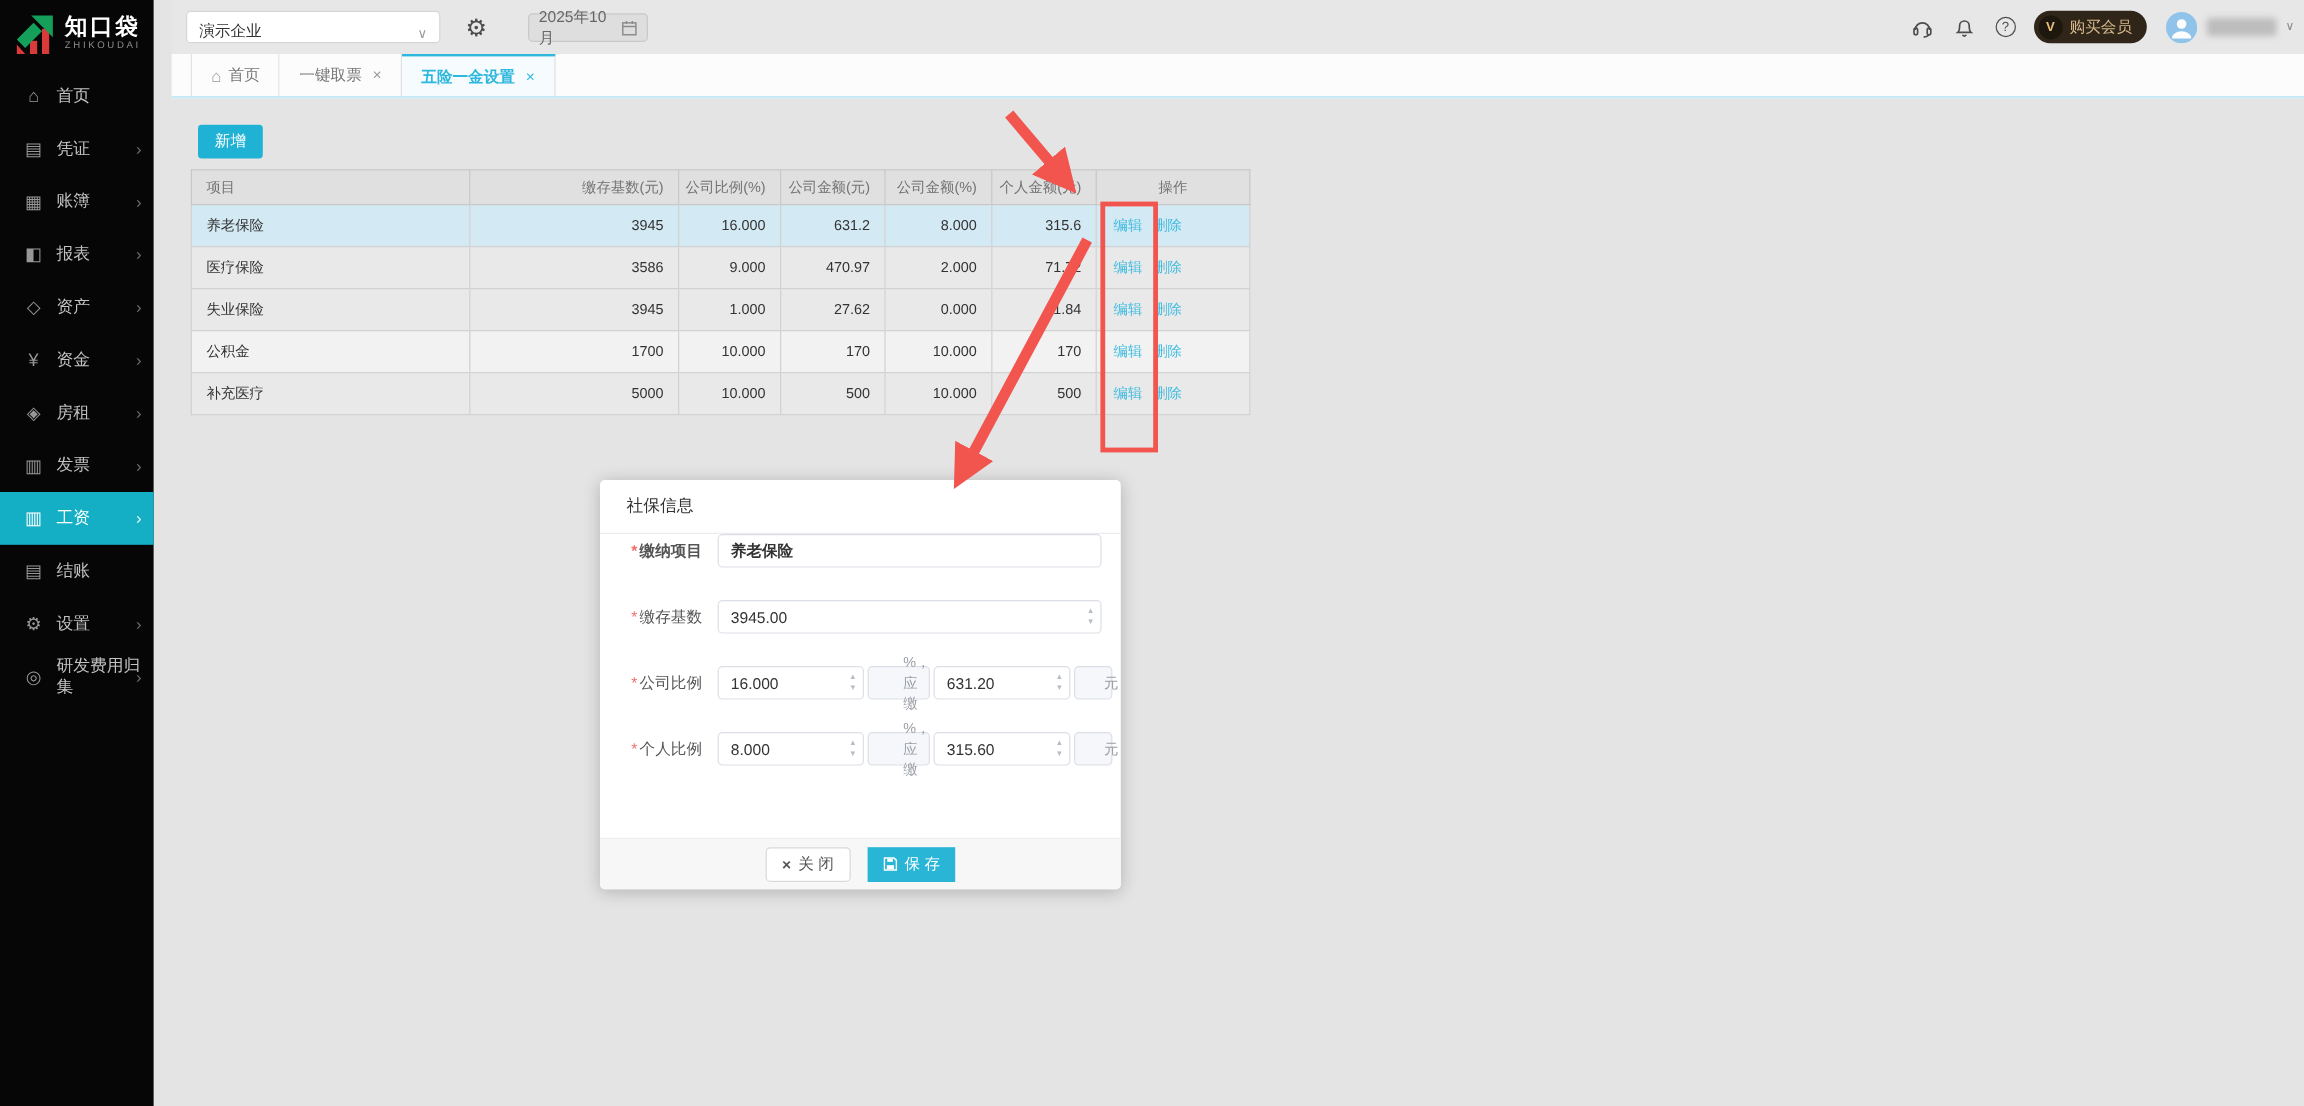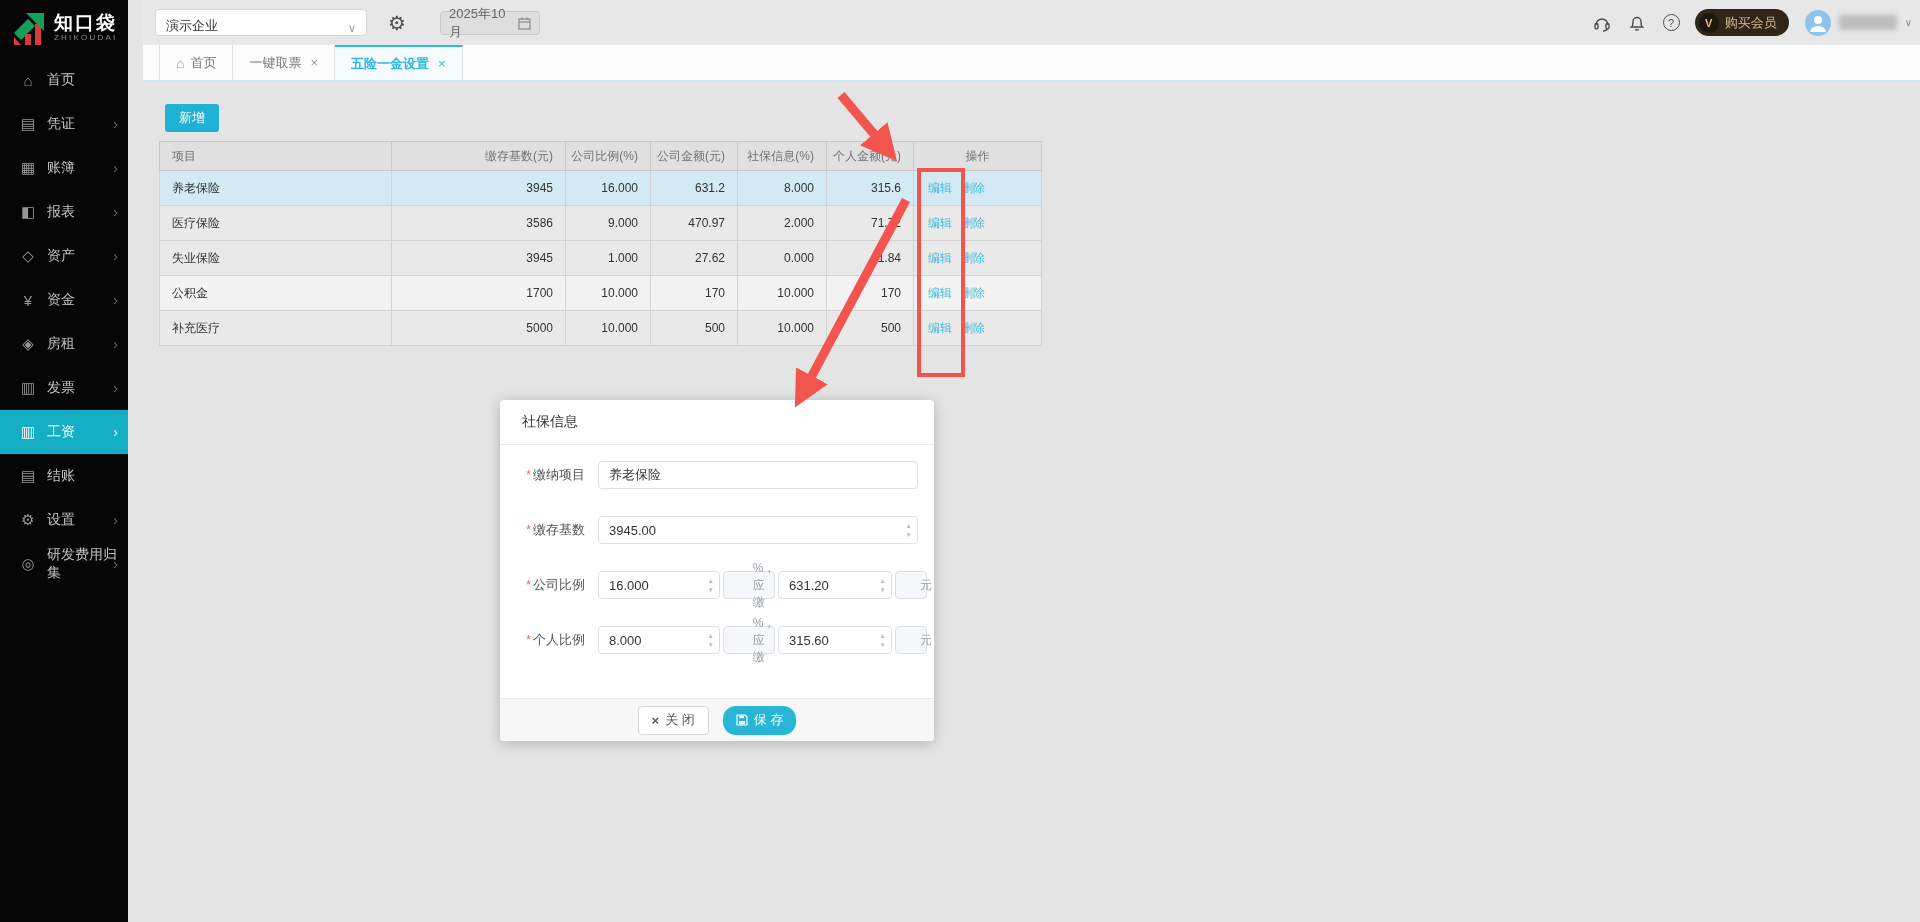--- a/index.html
+++ b/index.html
@@ -75,21 +75,21 @@
   .r-dark{background:#e9e9e9;}
   .r-light{background:#f2f2f2;}
   .op-link{color:#3fbce0;text-decoration:none;margin-right:9px;cursor:pointer;}
 
   
   .modal{position:absolute;left:500px;top:400px;width:434px;height:341px;background:#fff;
          border-radius:4px;box-shadow:0 2px 14px rgba(0,0,0,.22);z-index:40;}
   .modal-header{height:45px;border-bottom:1px solid #ececec;display:flex;align-items:center;
                 padding-left:22px;font-size:14px;color:#333;}
   .m-row{display:flex;align-items:center;margin:27px 0 0 20px;}
-  .m-row.first{margin-top:16px;}
+  .m-row.first{margin-top:0;font-weight:bold;}
   .m-label{width:65px;text-align:right;font-size:13px;color:#555;flex:none;margin-right:13px;}
   .m-label .req{color:#f56c6c;margin-right:2px;}
   .ibox{position:relative;height:28px;border:1px solid #dcdfe6;border-radius:4px;background:#fff;
         display:flex;align-items:center;padding:0 18px 0 10px;font-size:13px;color:#333;cursor:text;}
   .ibox.plain{padding-right:10px;}
   .w-l{width:320px;}
   .w-rate{width:122px;}
   .w-amt{width:114px;}
   .spin{position:absolute;right:5px;top:4px;display:flex;flex-direction:column;
         font-size:6.5px;color:#b7bdc6;line-height:9px;cursor:pointer;}
@@ -97,21 +97,21 @@
          font-size:12px;display:flex;align-items:center;justify-content:center;margin-left:3px;flex:none;padding-left:30px;}
   .addon.pct{width:52px;}
   .addon.yuan{width:23px;}
   .modal-footer{position:absolute;bottom:0;left:0;right:0;height:43px;background:#f7f7f7;
                 border-top:1px solid #e8e8e8;border-radius:0 0 4px 4px;
                 display:flex;align-items:center;justify-content:center;gap:14px;}
   .btn-close{height:29px;padding:0 13px;background:#fff;border:1px solid #d9d9d9;border-radius:4px;
              font-size:13px;color:#555;display:flex;align-items:center;gap:6px;cursor:pointer;
              font-family:inherit;}
   .btn-close .x{font-weight:bold;font-size:13px;}
-  .btn-save{height:29px;padding:0 13px;background:#29b5d6;border:none;border-radius:13px;
+  .btn-save{height:29px;padding:0 13px;background:#29b5d6;border:none;border-radius:0;
             font-size:13px;color:#fff;display:flex;align-items:center;gap:6px;cursor:pointer;
             font-family:inherit;}
 
   
   .annotations{position:absolute;left:0;top:0;width:1920px;height:922px;z-index:60;pointer-events:none;}
 </style>
 </head>
 <body>
 
 <div class="screen">
@@ -262,21 +262,21 @@
         <col style="width:89px">
         <col style="width:87px">
         <col style="width:128px">
     </colgroup>
     <thead>
         <tr id="grid-head">
           <th class="h-item">项目</th>
           <th class="h-num">缴存基数(元)</th>
           <th class="h-num">公司比例(%)</th>
           <th class="h-num">公司金额(元)</th>
-          <th class="h-num">社保信息(%)</th>
+          <th class="h-num">公司金额(%)</th>
           <th class="h-num">个人金额(元)</th>
           <th class="h-op">操作</th>
         </tr>
       </thead>
     <tbody id="grid-body">
         <tr class="r-sel">
           <td class="c-item">养老保险</td>
           <td class="c-num">3945</td>
           <td class="c-num">16.000</td>
           <td class="c-num">631.2</td>

